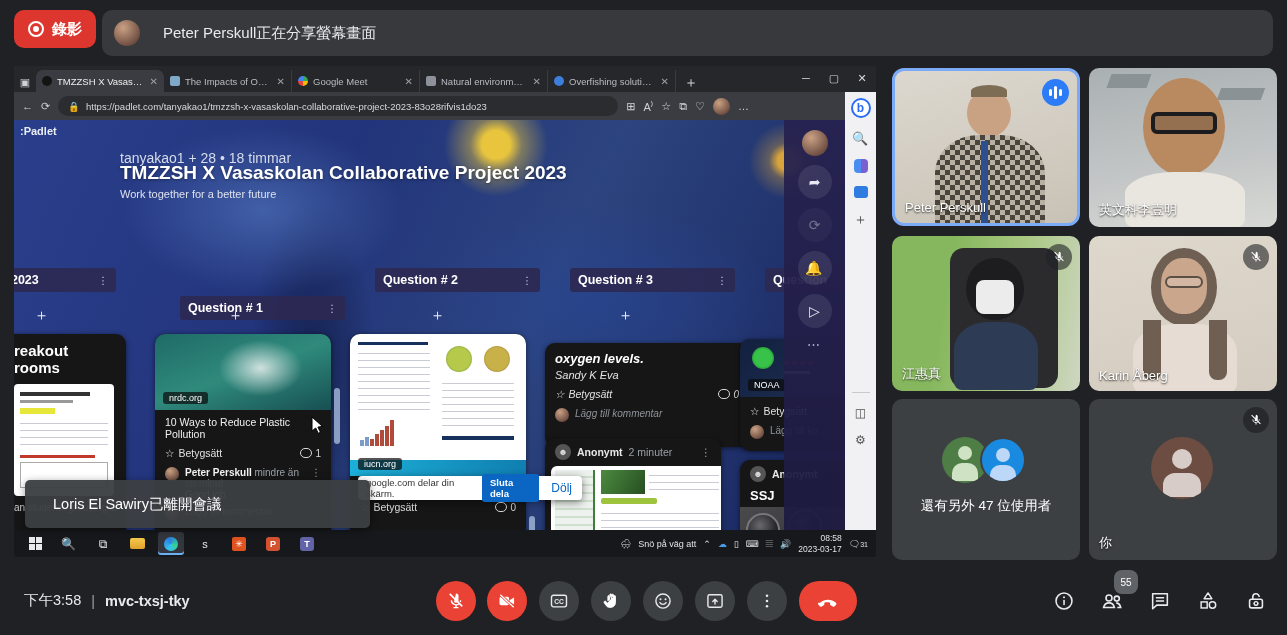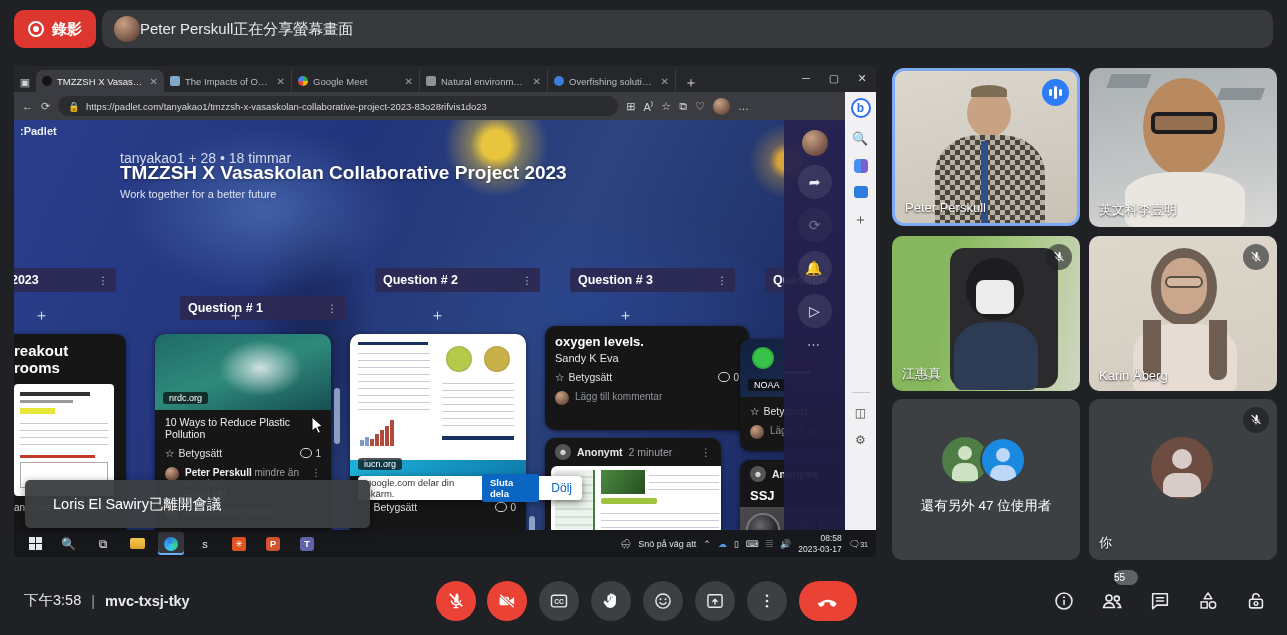--- a/index.html
+++ b/index.html
@@ -5,22 +5,22 @@
   html,body{margin:0;padding:0;background:#111;}
   *{box-sizing:border-box;font-family:"Liberation Sans",sans-serif;}
   .stage{position:relative;width:1287px;height:635px;background:#202124;overflow:hidden;}
   .abs{position:absolute;}
 
   
   .rec-badge{left:14px;top:10px;height:38px;background:#dc362e;border-radius:10px;color:#fff;
     display:flex;align-items:center;gap:8px;padding:0 14px;font-size:15px;font-weight:bold;}
   .rec-dot{width:16px;height:16px;border:2.5px solid #fff;border-radius:50%;position:relative;}
   .rec-dot::after{content:"";position:absolute;left:3px;top:3px;width:6px;height:6px;background:#fff;border-radius:50%;}
-  .share-banner{left:102px;top:10px;right:14px;height:38px;background:#37393d;border-radius:10px;
-    display:flex;align-items:center;gap:0;padding:0 12px;color:#e8eaed;font-size:15px;}
+  .share-banner{left:102px;top:10px;right:14px;height:46px;background:#37393d;border-radius:10px;
+    display:flex;align-items:center;gap:23px;padding:0 12px;color:#e8eaed;font-size:15px;}
   .avatar-sm{width:26px;height:26px;border-radius:50%;background:radial-gradient(circle at 35% 30%,#c9a183,#6d4c41 75%);}
 
   
   .screen{left:14px;top:66px;width:862px;height:491px;background:#1b2a63;overflow:hidden;border-radius:2px;}
   .tabstrip{position:absolute;left:0;top:0;width:862px;height:26px;background:#26272b;display:flex;align-items:flex-end;}
   .tabmgr{width:22px;height:20px;display:flex;align-items:center;justify-content:center;color:#cfd1d4;font-size:11px;}
   .tab{height:22px;width:128px;display:flex;align-items:center;gap:5px;padding:0 6px;font-size:9.5px;color:#b9bcc0;
     border-right:1px solid #3a3b3f;white-space:nowrap;overflow:hidden;}
   .tab.active{background:#3b3c41;border-radius:7px 7px 0 0;color:#eceef0;border-right:none;}
   .tab .fav{width:10px;height:10px;border-radius:50%;flex:0 0 auto;}
@@ -103,21 +103,21 @@
   .pcircle .h{position:absolute;left:50%;top:9px;transform:translateX(-50%);width:14px;height:14px;border-radius:50%;}
   .pcircle .b{position:absolute;left:50%;top:26px;transform:translateX(-50%);width:26px;height:18px;border-radius:10px 10px 0 0;}
 
   
   .meetinfo{position:absolute;left:24px;top:591px;color:#e8eaed;font-size:14.5px;display:flex;align-items:center;gap:10px;}
   .meetinfo .sep{color:#9aa0a6;}
   .ctlbtn{position:absolute;top:581px;width:40px;height:40px;border-radius:50%;background:#3c4043;display:flex;align-items:center;justify-content:center;}
   .ctlbtn.red{background:#ea4335;}
   .endcall{position:absolute;top:581px;left:799px;width:58px;height:40px;border-radius:20px;background:#ea4335;display:flex;align-items:center;justify-content:center;}
   .ricon{position:absolute;top:589px;width:24px;height:24px;display:flex;align-items:center;justify-content:center;}
-  .badge55{position:absolute;left:1114px;top:570px;min-width:24px;height:15px;border-radius:8px;background:#5f6368;color:#fff;font-size:10px;display:flex;align-items:center;justify-content:flex-start;z-index:2;}
+  .badge55{position:absolute;left:1114px;top:570px;min-width:24px;height:24px;border-radius:8px;background:#5f6368;color:#fff;font-size:10px;display:flex;align-items:center;justify-content:center;z-index:2;}
 </style>
 </head>
 <body>
 
 <div class="stage">
 
   <div class="abs rec-badge">
     <span class="rec-dot"></span>
     <span>錄影</span>
   </div>
@@ -283,21 +283,21 @@
         <div class="ctitle" style="font-size:11.5px;">Ocean warming</div>
         <div class="cacts">
           <span><span class="star">☆</span><span>Betygsätt</span></span>
           <span class="bubble">
               <span class="bub"></span>
               <span>0</span>
             </span>
         </div>
       </div>
 
-      <div class="card" style="left:531px;top:206px;width:204px;height:104px;">
+      <div class="card" style="left:531px;top:223px;width:204px;height:104px;font-style:italic;">
         <div style="padding:8px 10px 0;font-size:13px;font-weight:bold;color:#fff;">oxygen levels.</div>
         <div style="padding:3px 10px 2px;font-size:11px;color:#e4e4e4;">Sandy K Eva</div>
         <div class="cacts">
           <span><span class="star">☆</span><span>Betygsätt</span></span>
           <span class="bubble">
               <span class="bub"></span>
               <span>0</span>
             </span>
         </div>
         <div class="cmt">

